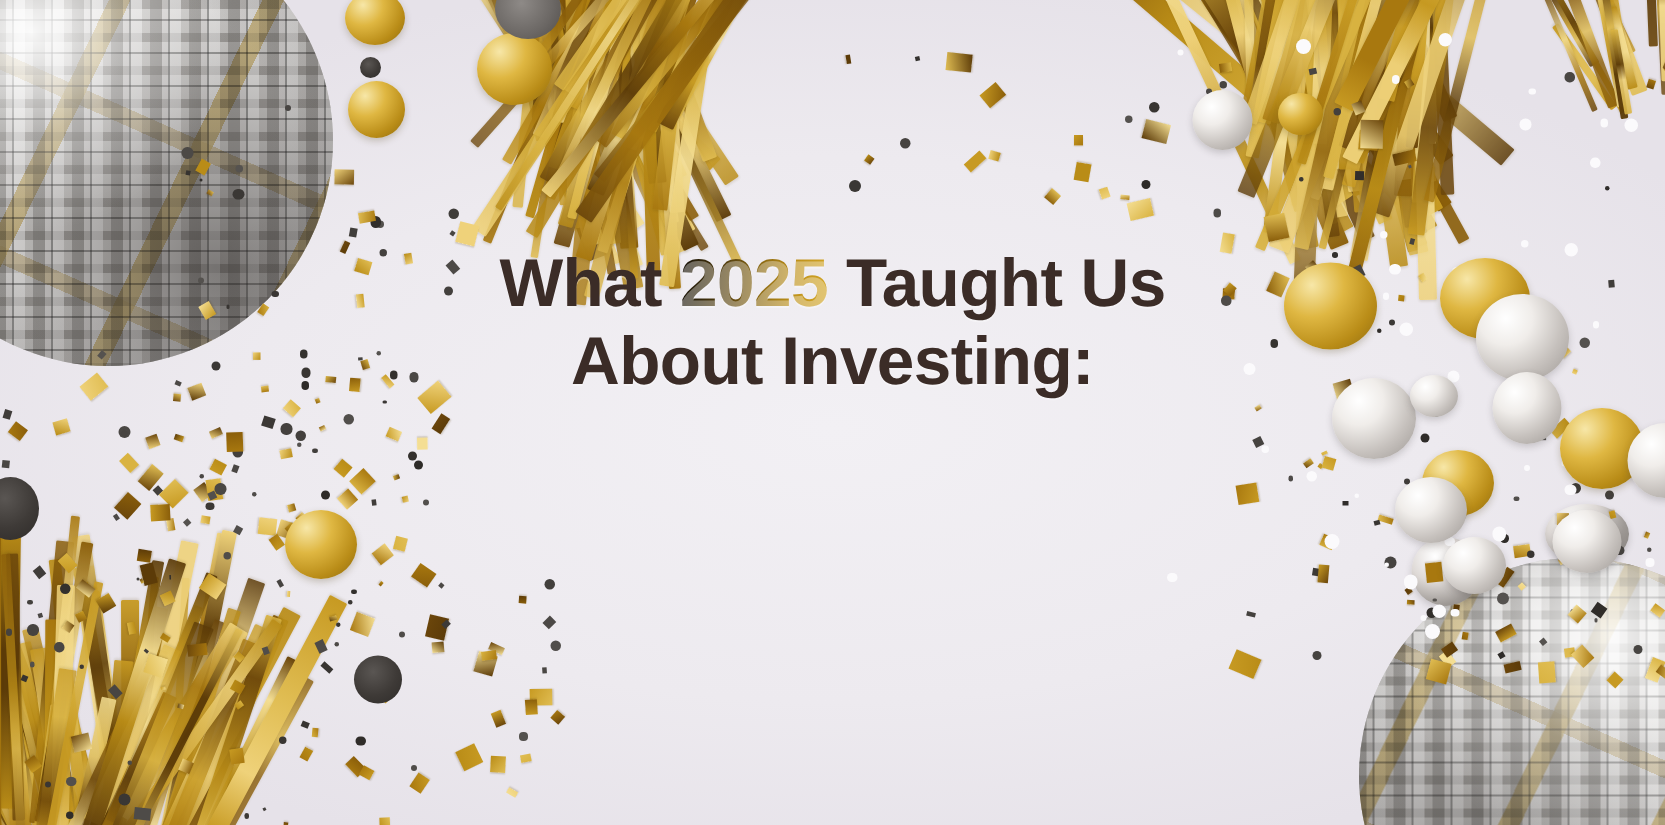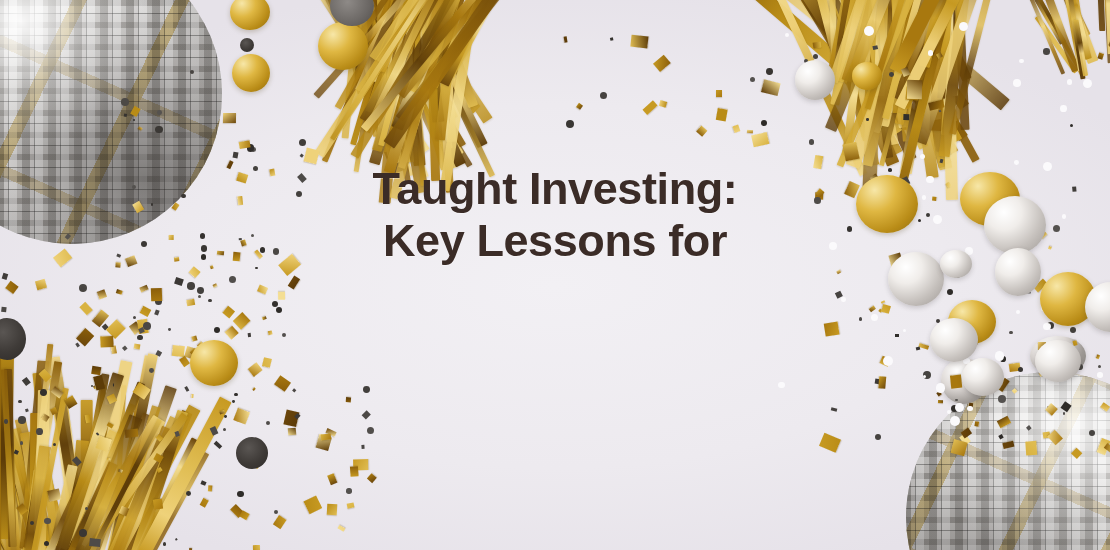--- a/index.html
+++ b/index.html
@@ -918,17 +918,19 @@
   <div class="gold-disc" style="left:318px; top:22px; width:50px; height:48px;"></div>
   <div class="dark-disc" style="left:330px; top:-14px; width:44px; height:40px; background:radial-gradient(circle at 40% 40%,#8E8A87 0%,#6B6764 60%,#514D4A 100%);"></div>
   <div class="gold-disc" style="left:230px; top:-6px; width:40px; height:36px;"></div>
   <div class="gold-disc" style="left:232px; top:54px; width:38px; height:38px;"></div>
   <div class="gold-disc" style="left:190px; top:340px; width:48px; height:46px;"></div>
   <div class="dark-disc" style="left:-12px; top:318px; width:38px; height:42px;"></div>
   <div class="dark-disc" style="left:236px; top:437px; width:32px; height:32px;"></div>
   <div class="dark-disc" style="left:240px; top:38px; width:14px; height:14px;"></div>
 
   <div id="title-block">
-    <div class="tline">Taught Investing:</div>
-    <div class="tline">Key Lessons for</div>
+    <div class="tline">
+      <span>What </span><span class="year">2025</span><span> Taught Us</span>
+    </div>
+    <div class="tline">About Investing:</div>
   </div>
 
 </div>
 
 </body></html>

